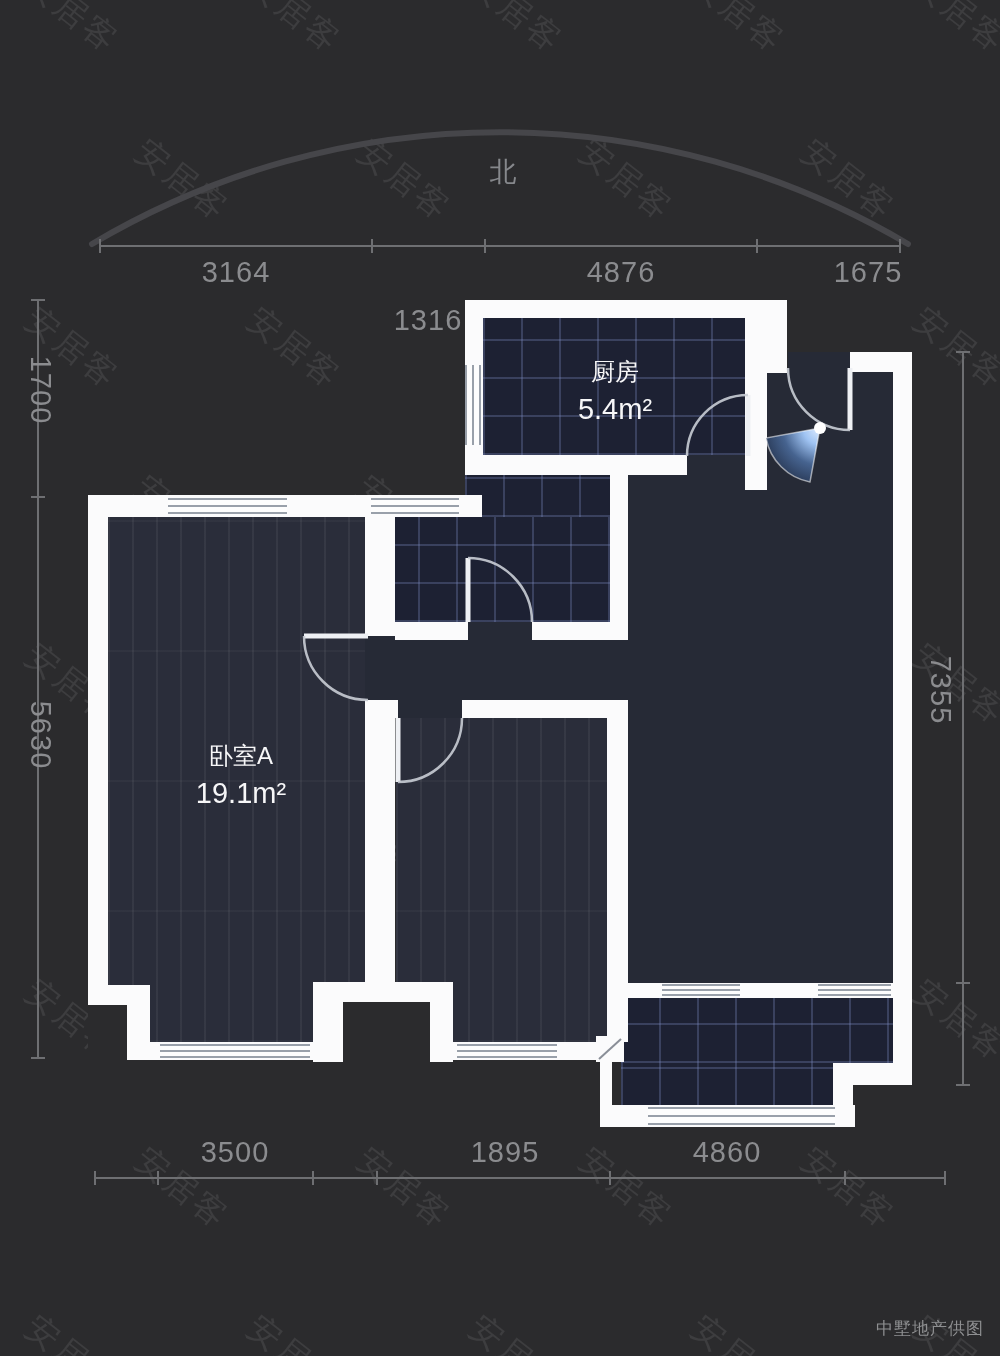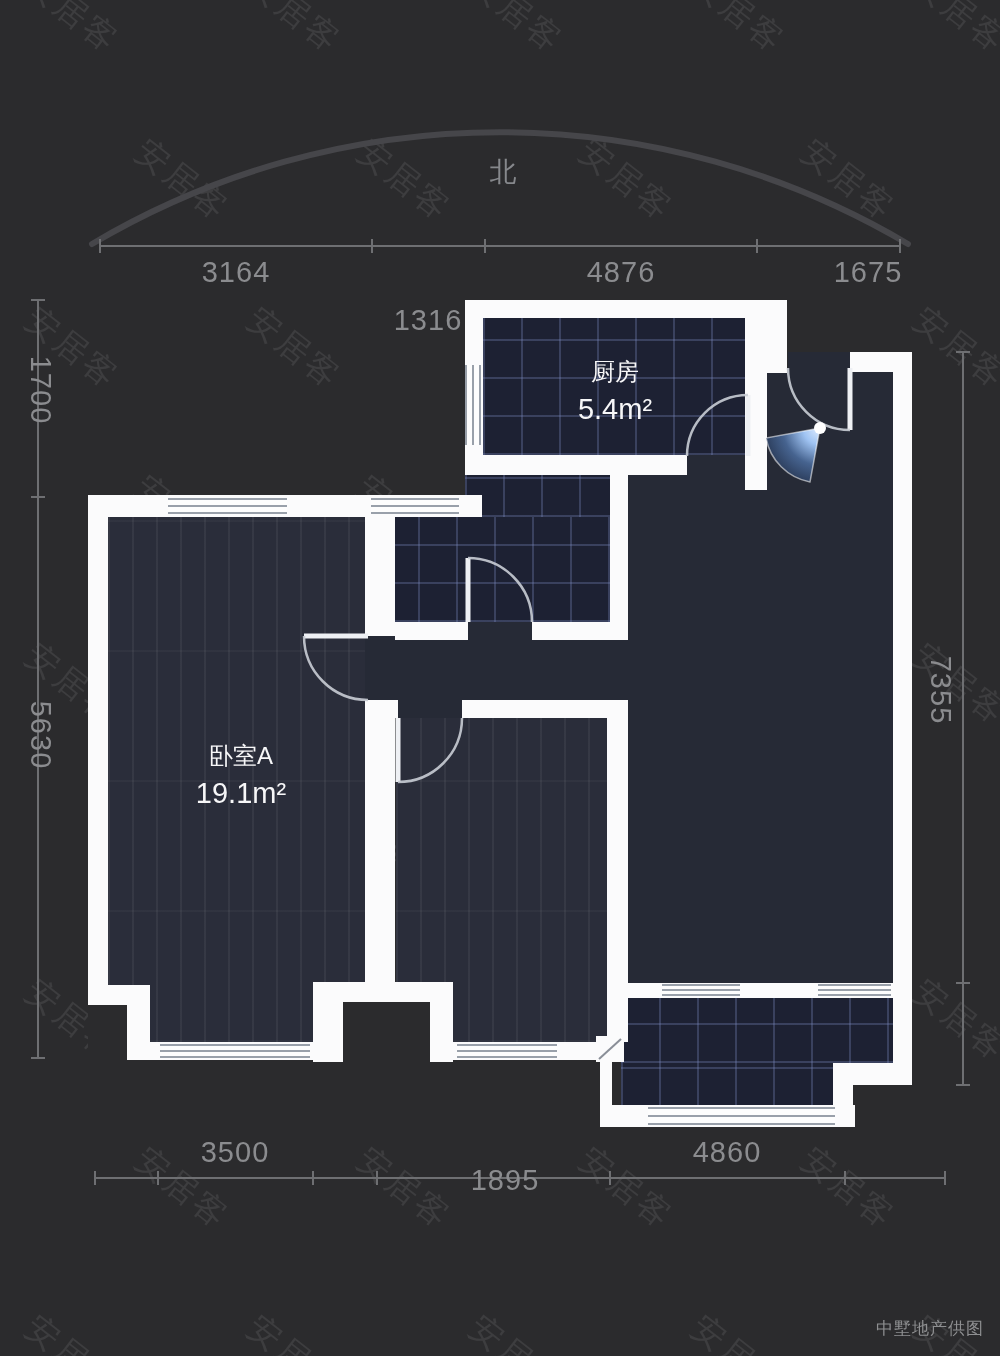--- a/index.html
+++ b/index.html
@@ -195,20 +195,20 @@
   <div class="rlabel" style="left:232px;top:776px;margin-left:9px;">
     <span class="rname">卧室A</span>
     <span class="rarea">19.1m²</span>
   </div>
 
   <div class="dim" style="left:236px;top:272px;">3164</div>
   <div class="dim" style="left:428px;top:272px;margin-top:48px;">1316</div>
   <div class="dim" style="left:621px;top:272px;">4876</div>
   <div class="dim" style="left:868px;top:272px;text-align:right;">1675</div>
   <div class="dim" style="left:235px;top:1152px;">3500</div>
-  <div class="dim" style="left:505px;top:1180px;">1895</div>
+  <div class="dim" style="left:505px;top:1152px;">1895</div>
   <div class="dim" style="left:727px;top:1152px;">4860</div>
   <div class="dim vert" style="left:40px;top:390px;">1700</div>
   <div class="dim vert" style="left:40px;top:735px;">5630</div>
   <div class="dim vert" style="left:940px;top:690px;">7355</div>
 
   <div class="credit">中墅地产供图</div>
 </div>
 
 </body></html>

